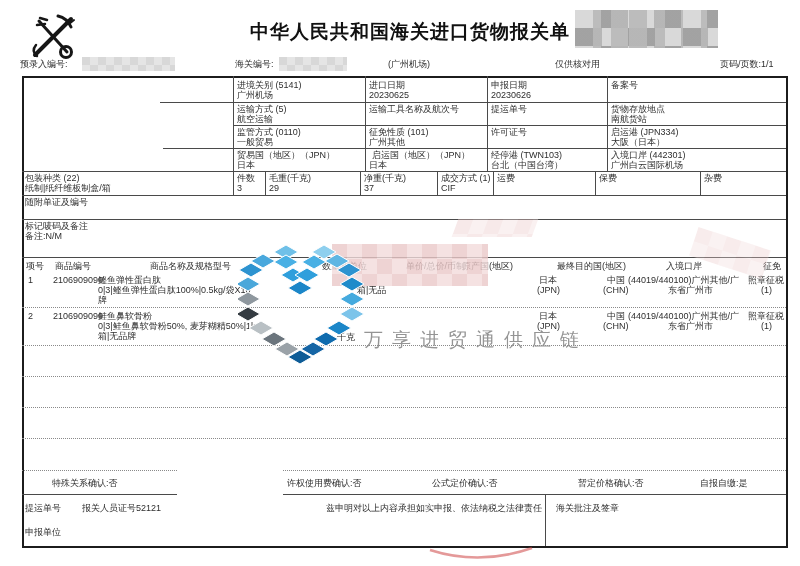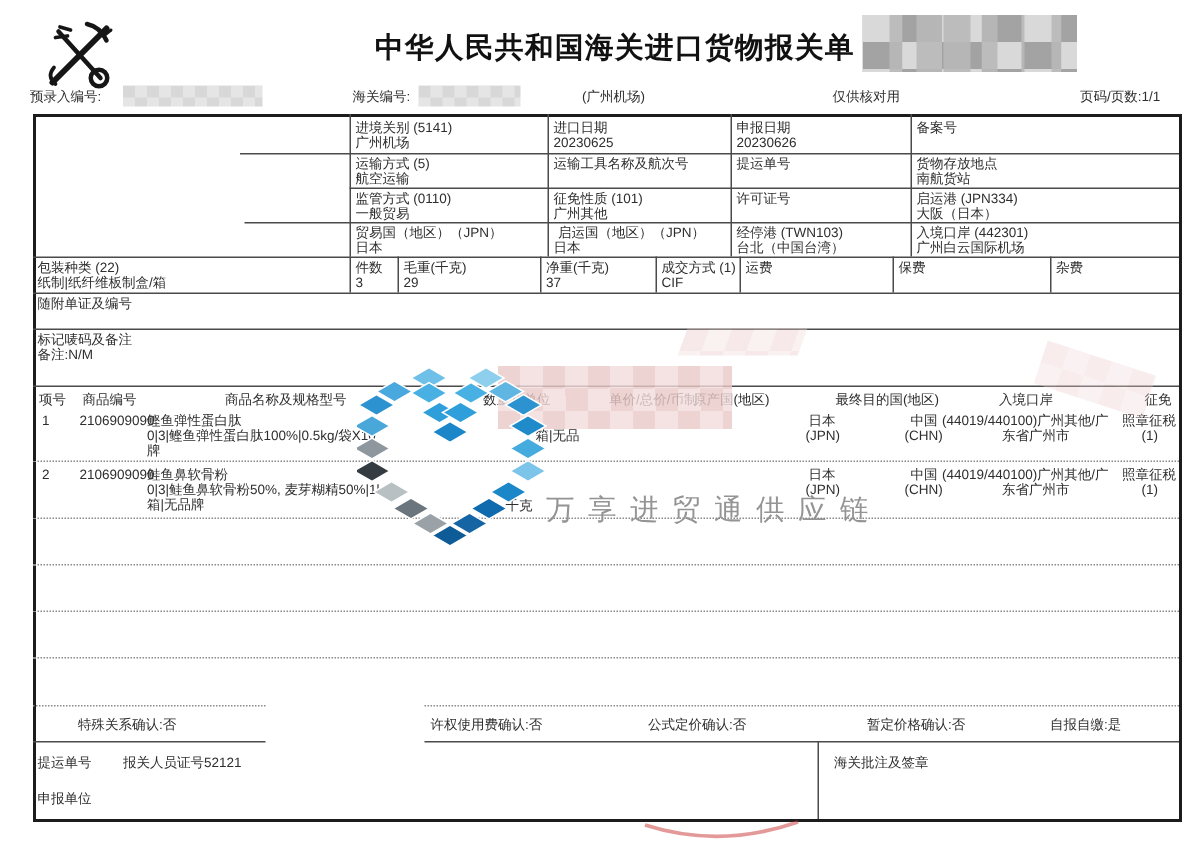--- a/index.html
+++ b/index.html
@@ -181,20 +181,21 @@
 
   <div class="t" style="left:52px;top:478px">特殊关系确认:否</div>
   <div class="t" style="left:287px;top:478px">许权使用费确认:否</div>
   <div class="t" style="left:432px;top:478px">公式定价确认:否</div>
   <div class="t" style="left:578px;top:478px">暂定价格确认:否</div>
   <div class="t" style="left:700px;top:478px">自报自缴:是</div>
 
   <div class="t" style="left:25px;top:503px">提运单号</div>
   <div class="t" style="left:82px;top:503px">报关人员证号52121</div>
   <div class="t" style="left:25px;top:527px">申报单位</div>
+  <div class="t" style="left:250px;top:503px;width:292px;text-align:right">兹申明对以上内容承担如实申报、依法纳税之法律责任</div>
   <div class="t" style="left:556px;top:503px">海关批注及签章</div>
 
   <div class="mosaic-pink" style="left:332px;top:244px;width:156px;height:42px;opacity:.8"></div>
   <div class="mosaic-pink" style="left:455px;top:219px;width:80px;height:18px;opacity:.4;transform:skewX(-20deg)"></div>
   <div class="mosaic-pink" style="left:692px;top:238px;width:76px;height:30px;opacity:.35;transform:rotate(18deg)"></div>
 
   <svg style="left:238px;top:243px" width="130" height="130" viewBox="238 243 130 130">
     <g stroke="#ffffff" stroke-width="1">
       <polygon points="274,252 286,245 298,252 286,259" fill="#6fc0e8"></polygon>
       <polygon points="251,261 263,254 275,261 263,268" fill="#49a8dd"></polygon>

